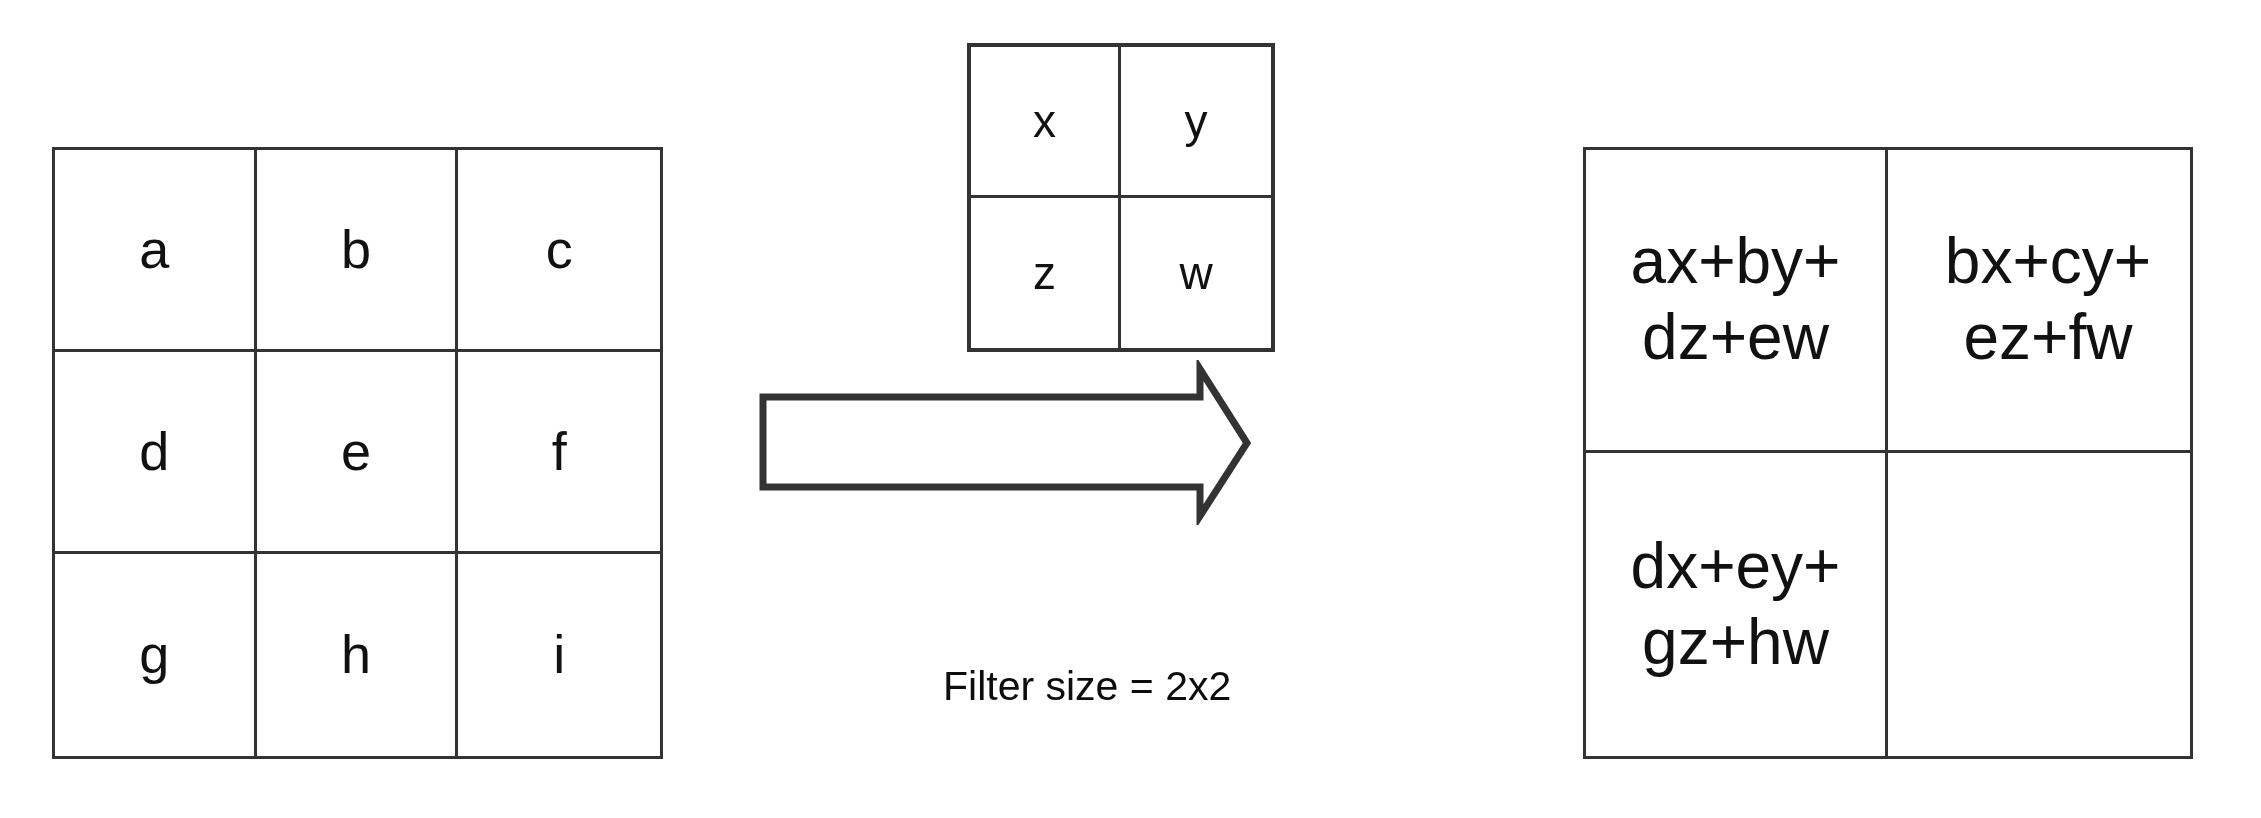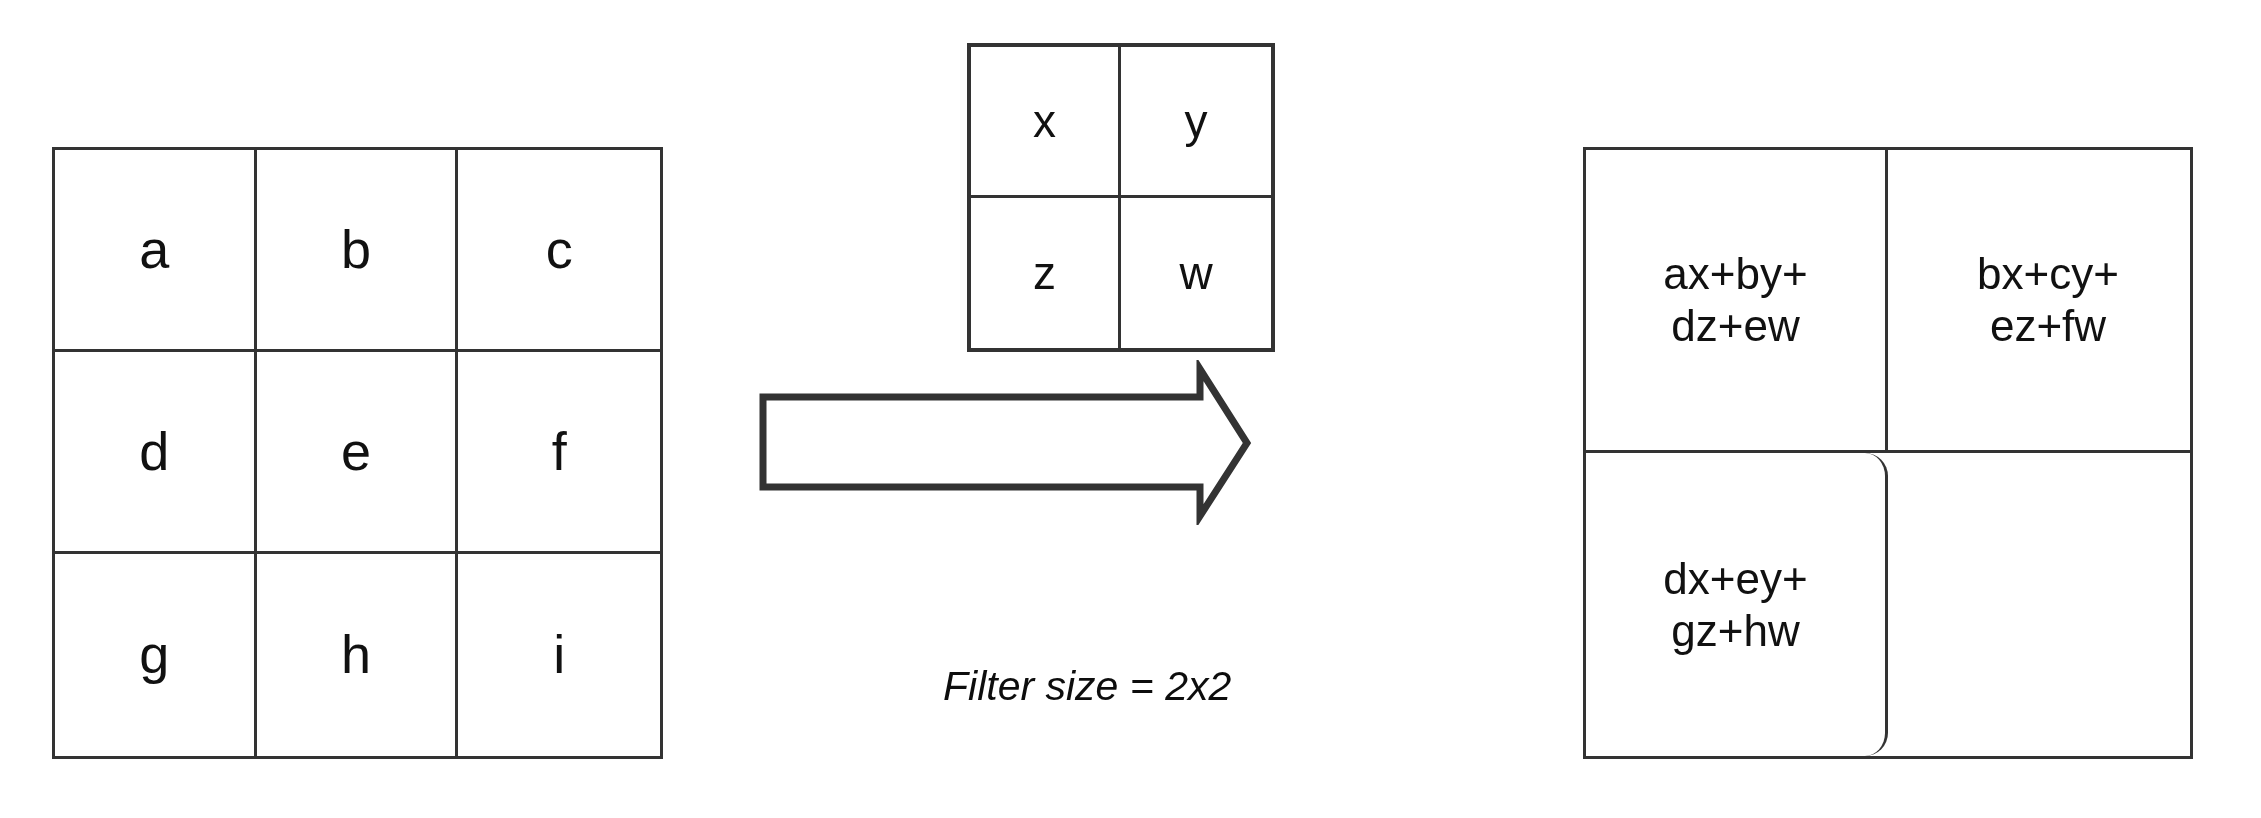--- a/index.html
+++ b/index.html
@@ -56,23 +56,23 @@
                  grid-template-rows: repeat(2, 1fr);
                  border-width: 4px; }
   #filter-grid .cell { font-size: 46px; }
   #filter-grid .cell:nth-child(2n)  { border-right: none; }
   #filter-grid .cell:nth-child(n+3) { border-bottom: none; }
 
   
   #output-grid { left: 1583px; top: 147px; width: 610px; height: 612px;
                  grid-template-columns: repeat(2, 1fr);
                  grid-template-rows: repeat(2, 1fr); }
-  #output-grid .cell { font-size: 44px; padding: 0 6px; }
+  #output-grid .cell { font-size: 64px; padding: 0 6px; }
   #output-grid .cell:nth-child(2n)  { border-right: none; padding-left: 24px; }
-  #output-grid .cell:nth-child(n+3) { border-bottom: none; border-radius: 23px; }
+  #output-grid .cell:nth-child(n+3) { border-bottom: none; }
 
   
   #arrow-shape {
     position: absolute;
     left: 755px;
     top: 360px;
     width: 500px;
     height: 165px;
   }
 
@@ -80,21 +80,21 @@
   #params {
     position: absolute;
     left: 943px;
     top: 541px;
     width: 470px;
     font-size: 41px;
     line-height: 1.42;
     color: #0d0d0d;
     white-space: pre;
   }
-  #params .param-line { display: block; font-style: italic; }
+  #params .param-line { display: block; }
 </style>
 </head>
 <body>
 
 <div id="canvas">
 
   <div class="grid" id="input-grid">
     <div class="cell">a</div>
     <div class="cell">b</div>
     <div class="cell">c</div>

